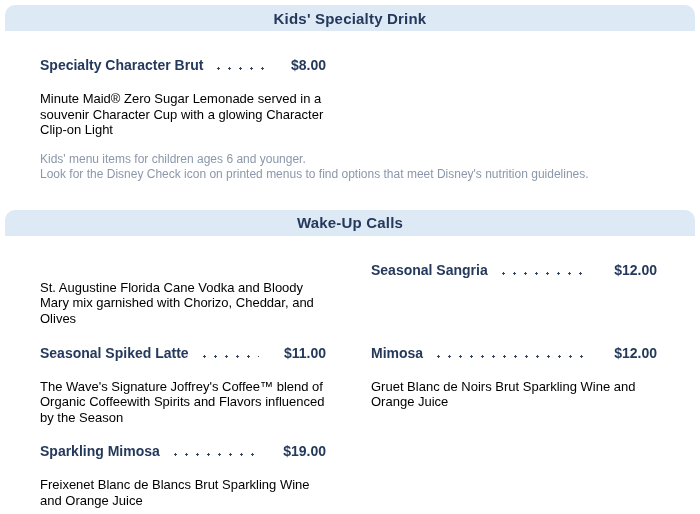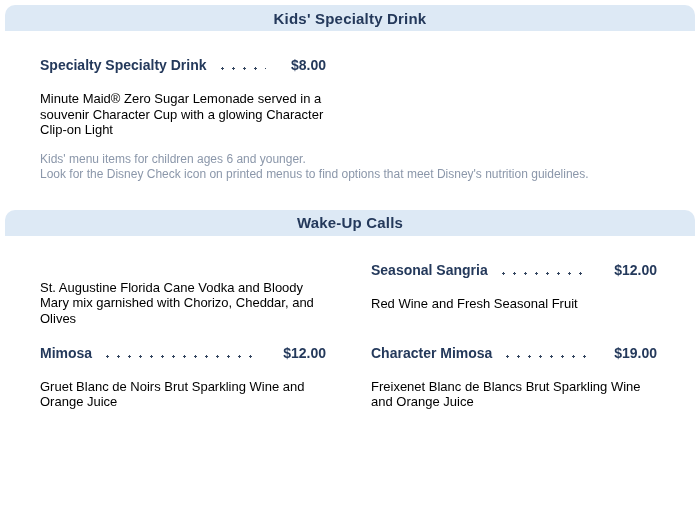--- a/index.html
+++ b/index.html
@@ -91,21 +91,21 @@
 <div class="menu-page">
 
   <section class="card">
     <div class="card-header">
       <h2 class="card-title">Kids' Specialty Drink</h2>
     </div>
     <div class="card-body">
       <div class="items-grid">
         <div class="menu-item">
           <div class="item-row">
-            <span class="item-name">Specialty Specialty Drink</span>
+            <span class="item-name">Specialty Character Brut</span>
             <span class="leader"></span>
             <span class="item-price">$8.00</span>
           </div>
           <p class="item-desc">Minute Maid® Zero Sugar Lemonade served in a souvenir Character Cup with a glowing Character Clip-on Light</p>
         </div>
         <div></div>
       </div>
       <div class="notes">
         <p>Kids' menu items for children ages 6 and younger.</p>
         <p>Look for the Disney Check icon on printed menus to find options that meet Disney's nutrition guidelines.</p>
@@ -123,36 +123,43 @@
         <div class="menu-item">
           <p class="item-desc">St. Augustine Florida Cane Vodka and Bloody Mary mix garnished with Chorizo, Cheddar, and Olives</p>
         </div>
 
         <div class="menu-item">
           <div class="item-row">
             <span class="item-name">Seasonal Sangria</span>
             <span class="leader"></span>
             <span class="item-price">$12.00</span>
           </div>
-          <p class="item-desc">Red Wine and Fresh Seasonal Fruit</p>
         </div>
 
+        <div class="menu-item">
+          <div class="item-row">
+            <span class="item-name">Seasonal Spiked Latte</span>
+            <span class="leader"></span>
+            <span class="item-price">$11.00</span>
+          </div>
+          <p class="item-desc">The Wave's Signature Joffrey's Coffee™ blend of Organic Coffeewith Spirits and Flavors influenced by the Season</p>
+        </div>
 
         <div class="menu-item">
           <div class="item-row">
             <span class="item-name">Mimosa</span>
             <span class="leader"></span>
             <span class="item-price">$12.00</span>
           </div>
           <p class="item-desc">Gruet Blanc de Noirs Brut Sparkling Wine and Orange Juice</p>
         </div>
 
         <div class="menu-item">
           <div class="item-row">
-            <span class="item-name">Character Mimosa</span>
+            <span class="item-name">Sparkling Mimosa</span>
             <span class="leader"></span>
             <span class="item-price">$19.00</span>
           </div>
           <p class="item-desc">Freixenet Blanc de Blancs Brut Sparkling Wine and Orange Juice</p>
         </div>
 
         <div></div>
 
       </div>
     </div>

